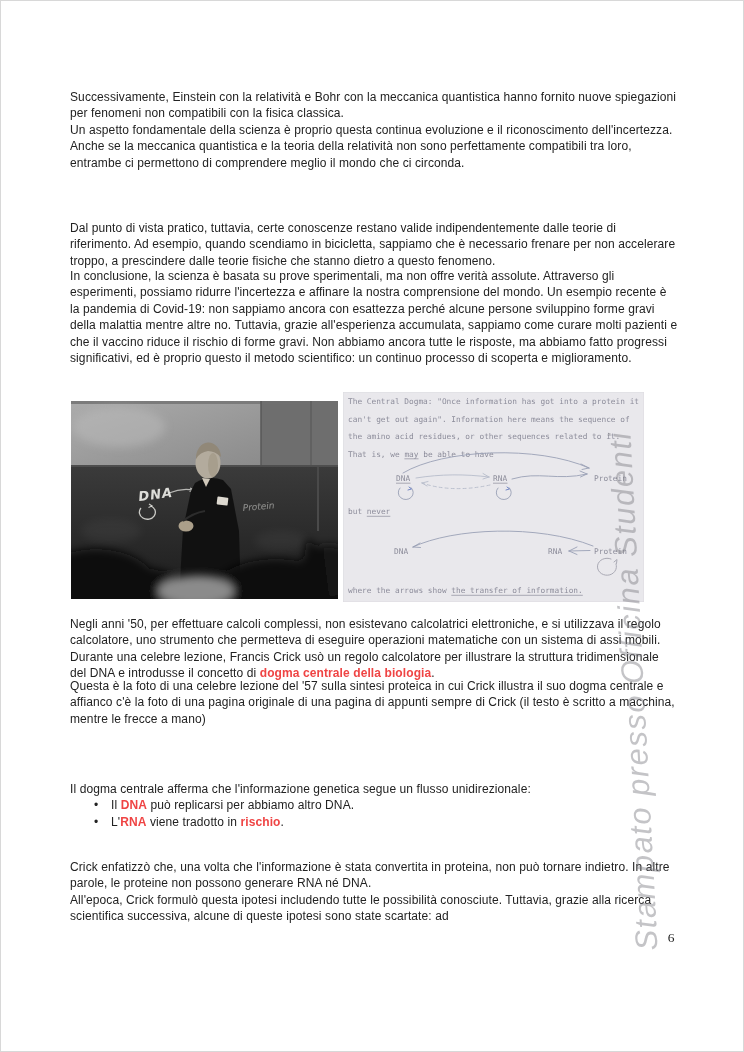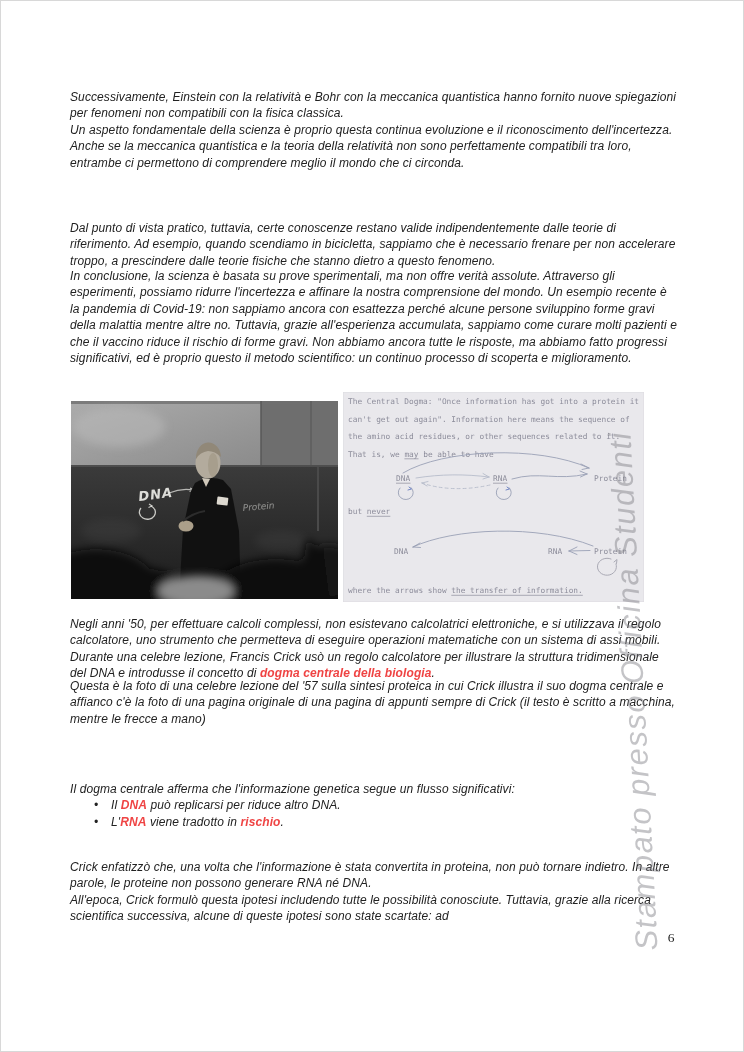--- a/index.html
+++ b/index.html
@@ -3,21 +3,21 @@
 <meta charset="utf-8">
 <style>
   html,body { margin:0; padding:0; background:#ffffff; }
   .sheet {
     position:relative; width:744px; height:1052px; background:#ffffff;
     overflow:hidden; font-family:"Liberation Sans", sans-serif;
     box-sizing:border-box; border:1px solid #d8d8d8;
   }
   .block {
     position:absolute; left:69px; width:608px; margin:0;
-    font-size:12px; line-height:16.4px; color:#222; letter-spacing:0.1px;font-style:italic;
+    font-size:12px; line-height:16.4px; color:#222; letter-spacing:0.1px;
   }
   .block b { color:#ef4444; }
   .bullet-list { margin:0; padding:0; list-style:none; }
   .bullet-list li { position:relative; padding-left:41px; }
   .bullet-list li::before {
     content:"\2022"; position:absolute; left:24px; top:0; font-size:12px; color:#222;
   }
   .fig-photo { position:absolute; left:70px; top:400px; width:267px; height:198px; z-index:1; }
   .fig-note  { position:absolute; left:342px; top:391px; width:301px; height:210px; z-index:1; }
   .watermark {
@@ -174,23 +174,23 @@
       <text class="note-type" x="108.3" y="201">the transfer of information.</text>
       <line x1="108.3" y1="203.3" x2="239.8" y2="203.3" stroke="#8d8d9b" stroke-width="0.7"></line>
     </svg>
   </div>
 
   <p class="block" style="top:615px"><span>Negli anni '50, per effettuare calcoli complessi, non esistevano calcolatrici elettroniche, e si utilizzava il regolo calcolatore, uno strumento che permetteva di eseguire operazioni matematiche con un sistema di assi mobili. Durante una celebre lezione, Francis Crick usò un regolo calcolatore per illustrare la struttura tridimensionale del DNA e introdusse il concetto di </span><b>dogma centrale della biologia</b><span>.</span></p>
 
   <p class="block" style="top:677px"><span>Questa è la foto di una celebre lezione del '57 sulla sintesi proteica in cui Crick illustra il suo dogma centrale e affianco c'è la foto di una pagina originale di una pagina di appunti sempre di Crick (il testo è scritto a macchina, mentre le frecce a mano)</span></p>
 
   <div class="block" style="top:780px">
-    <div>Il dogma centrale afferma che l'informazione genetica segue un flusso significativi:</div>
+    <div>Il dogma centrale afferma che l'informazione genetica segue un flusso unidirezionale:</div>
     <ul class="bullet-list">
-      <li><span>Il </span><b>DNA</b><span> può replicarsi per riduce altro DNA.</span><b></b><span></span></li>
+      <li><span>Il </span><b>DNA</b><span> può replicarsi per abbiamo altro DNA.</span><b></b><span></span></li>
       <li><span>L'</span><b>RNA</b><span> viene tradotto in </span><b>rischio</b><span>.</span></li>
     </ul>
   </div>
 
   <p class="block" style="top:858px"><span>Crick enfatizzò che, una volta che l'informazione è stata convertita in proteina, non può tornare indietro. In altre parole, le proteine non possono generare RNA né DNA.</span><br><span>All'epoca, Crick formulò questa ipotesi includendo tutte le possibilità conosciute. Tuttavia, grazie alla ricerca scientifica successiva, alcune di queste ipotesi sono state scartate: ad</span></p>
 
   <div class="watermark">Stampato presso Officina Studenti</div>
 
   <div class="page-number">6</div>
 

